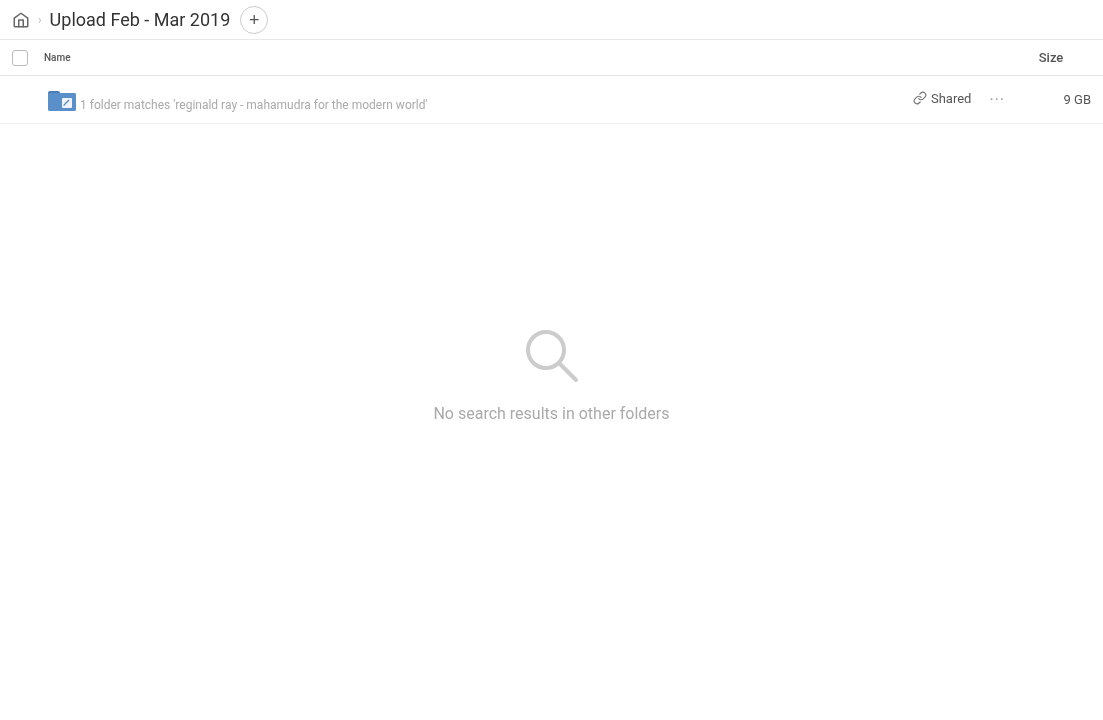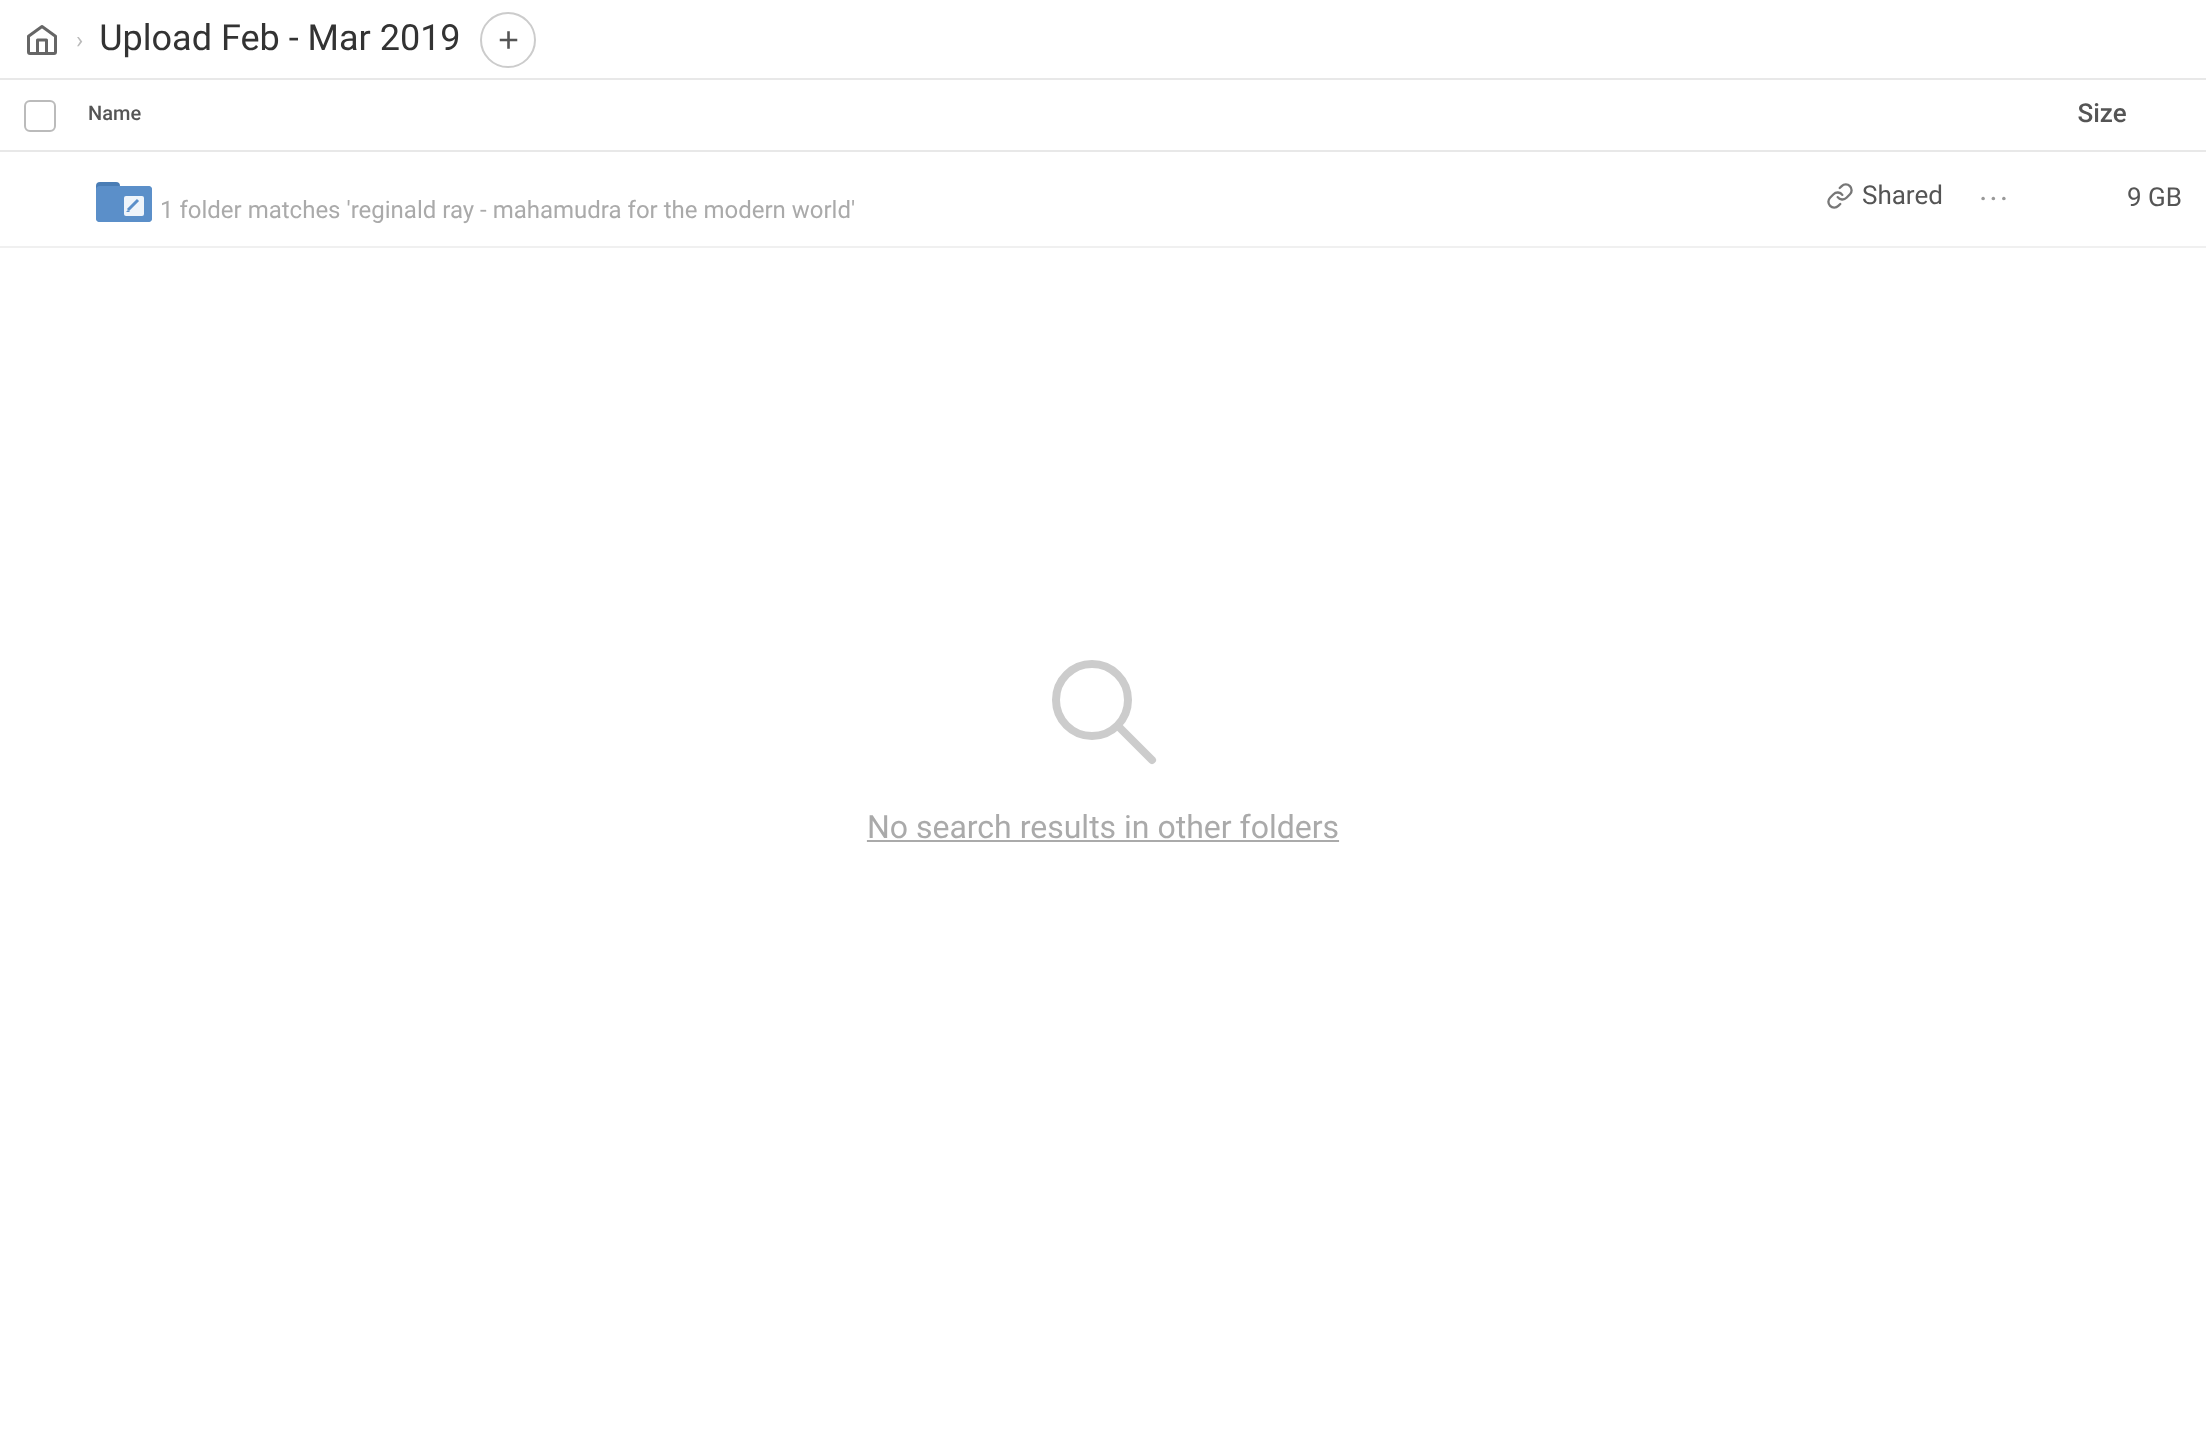--- a/index.html
+++ b/index.html
@@ -202,21 +202,20 @@
 
     .search-icon-large {
       width: 64px;
       height: 64px;
       margin-bottom: 16px;
     }
 
     .no-results-text {
       font-size: 16px;
       color: #aaa;
-      text-decoration: underline;
     }
   </style>
 </head>
 <body>
 
 <div class="header">
   <div class="home-icon-wrap">
     <svg width="18" height="18" viewBox="0 0 24 24" fill="none" stroke="#666" stroke-width="2" stroke-linecap="round" stroke-linejoin="round">
       <path d="M3 9.5L12 3l9 6.5V20a1 1 0 0 1-1 1H4a1 1 0 0 1-1-1V9.5z"></path>
       <polyline points="9 21 9 12 15 12 15 21"></polyline>

